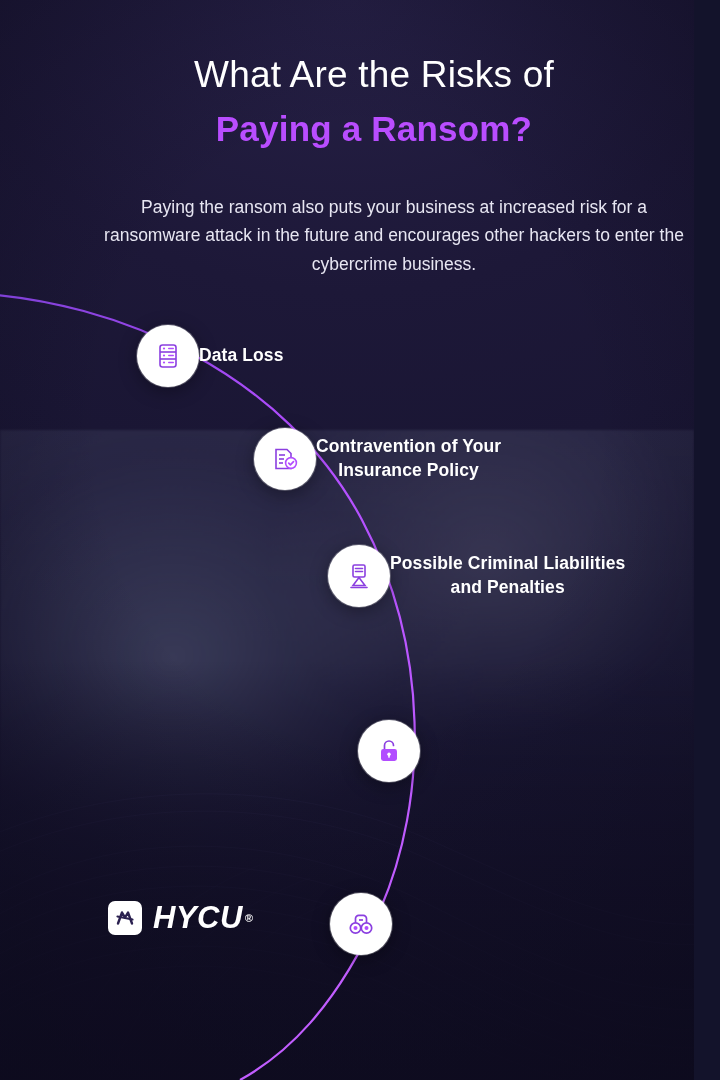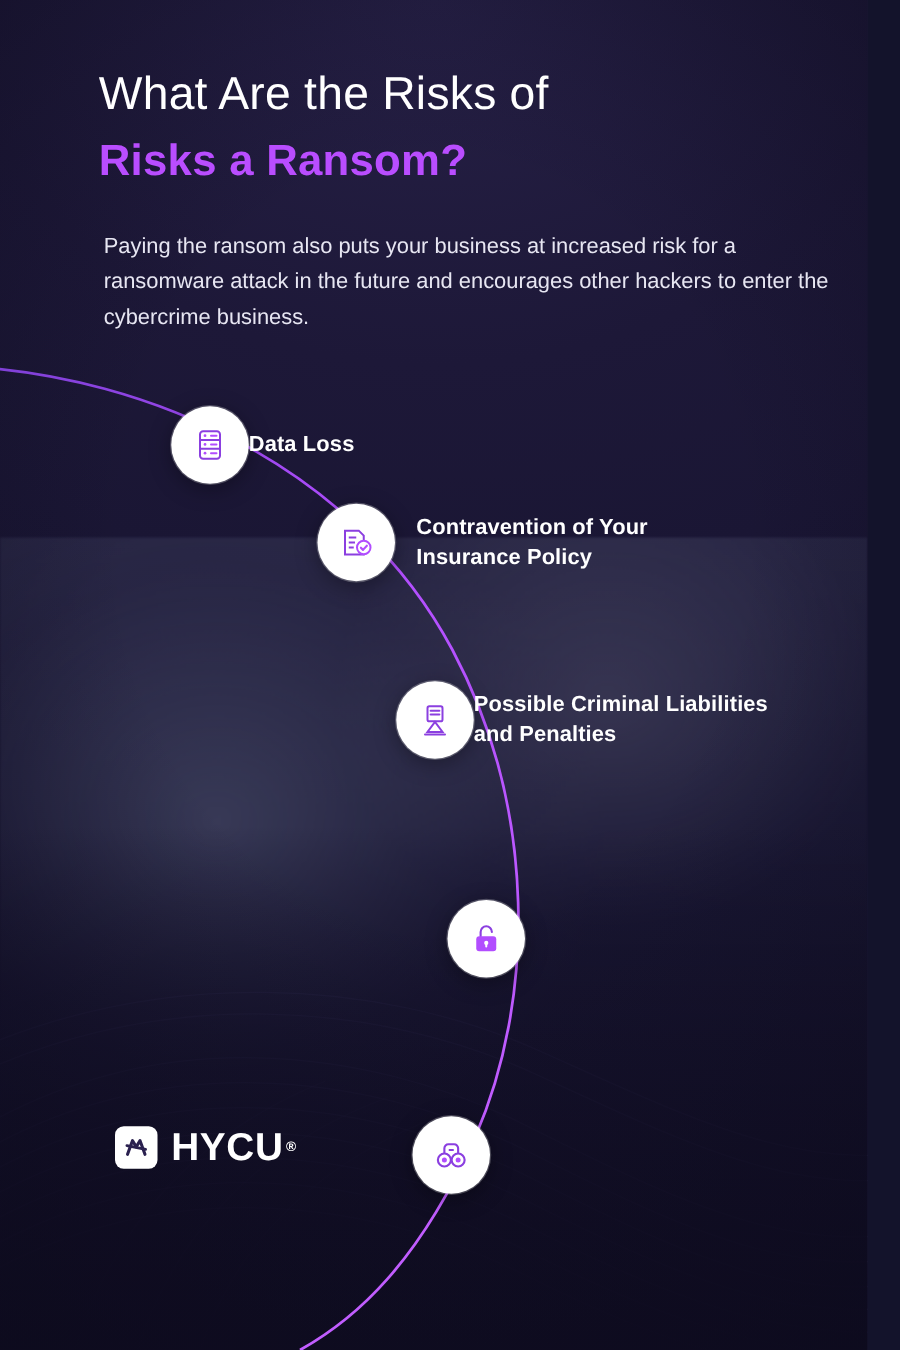--- a/index.html
+++ b/index.html
@@ -9,20 +9,21 @@
   }
   body {
     font-family: "Liberation Sans", sans-serif;
   }
   .page {
     position: relative;
     width: 694px;
     height: 1080px;
     overflow: hidden;
     background: #1a1733;
+    text-align: center;
   }
   
   .bg-base {
     position: absolute;
     inset: 0;
     background:
       radial-gradient(120% 60% at 50% 0%, #262046 0%, #1d1838 45%, #171430 100%);
   }
   .bg-photo {
     position: absolute;
@@ -74,21 +75,21 @@
     color: #b94dff;
     line-height: 1.3;
     margin: 8px 0 0 0;
     letter-spacing: 0.2px;
   }
   .subtitle {
     position: absolute;
     left: 79px;
     top: 178px;
     width: 600px;
-    margin: 4px;
+    margin: 15px;
     font-size: 17.5px;
     line-height: 1.62;
     color: #e7e6f2;
     font-weight: 400;
   }
   
   .curve {
     position: absolute;
     inset: 0;
     pointer-events: none;
@@ -114,32 +115,33 @@
   .node-label {
     color: #ffffff;
     font-size: 17.5px;
     font-weight: 700;
     line-height: 1.35;
     letter-spacing: 0.1px;
     white-space: pre-line;
   }
   
   .node-1 { left: 137px; top: 325px; }
-  .node-2 { left: 254px; top: 403px; gap: 17px; }
-  .node-3 { left: 317px; top: 545px; }
+  .node-2 { left: 254px; top: 428px; }
+  .node-3 { left: 328px; top: 545px; }
   .node-4 { left: 358px; top: 720px; }
   .node-5 { left: 330px; top: 893px; }
 
   
   .logo {
     position: absolute;
-    left: 92px;
+    left: 108px;
     top: 900px;
     display: flex;
     align-items: center;
+    font-style: italic;
   }
   .logo-mark {
     width: 34px;
     height: 34px;
     border-radius: 7px;
     background: #ffffff;
     display: flex;
     align-items: center;
     justify-content: center;
     margin-right: 11px;
@@ -194,21 +196,21 @@
         <stop offset="0%" stop-color="#7c3fd4"></stop>
         <stop offset="45%" stop-color="#b14dff"></stop>
         <stop offset="100%" stop-color="#c15dff"></stop>
       </linearGradient>
     </defs>
     <path d="M-30 293 C 120 300, 285 375, 362 520 C 430 648, 428 800, 380 910 C 335 1010, 285 1055, 240 1080" fill="none" stroke="url(#curveGrad)" stroke-width="2.2"></path>
   </svg>
 
   <div class="heading-wrap">
     <h1 class="title-line1">What Are the Risks of</h1>
-    <h2 class="title-line2">Risks a Ransom?</h2>
+    <h2 class="title-line2">Paying a Ransom?</h2>
   </div>
 
   <p class="subtitle">Paying the ransom also puts your business at increased risk for a ransomware attack in the future and encourages other hackers to enter the cybercrime business.</p>
 
   <div class="node node-1">
     <div class="bubble">
       <svg width="30" height="30" viewBox="0 0 30 30">
         <g fill="none" stroke="#8b3fe0" stroke-width="1.6">
           <rect x="7" y="4" width="16" height="22" rx="2.5"></rect>
           <line x1="7" y1="11" x2="23" y2="11"></line>

